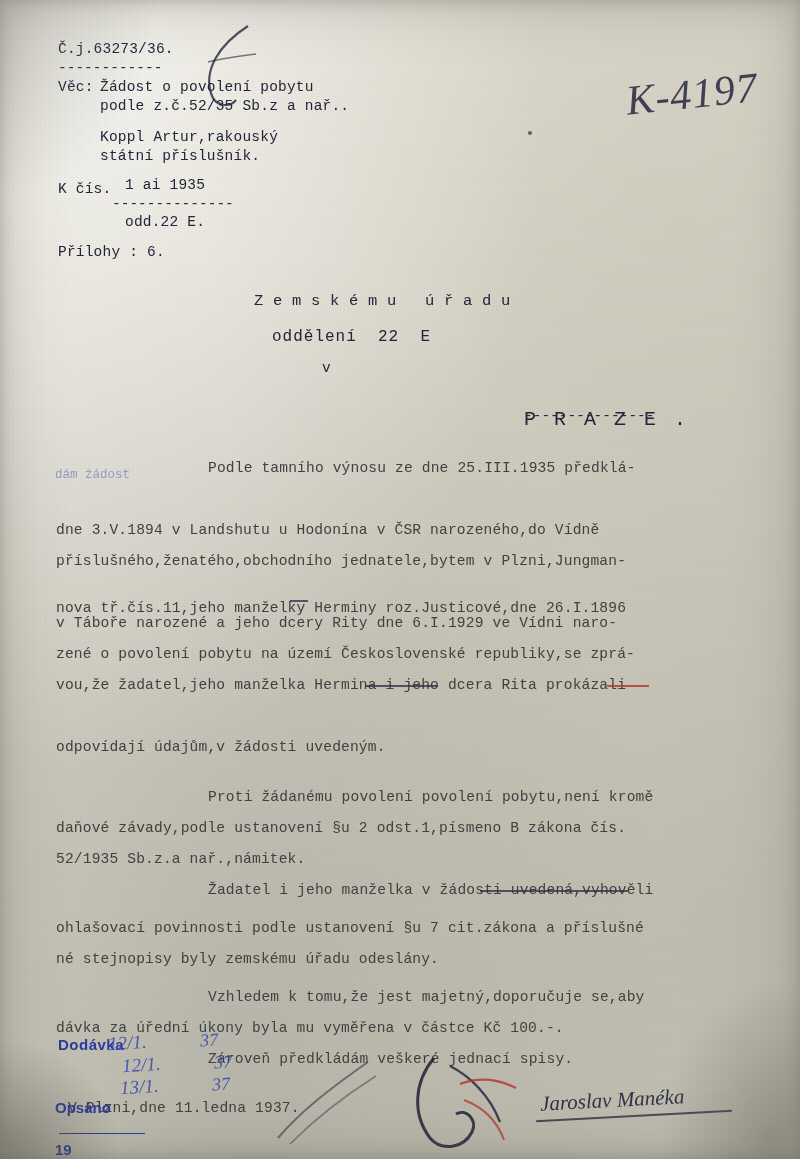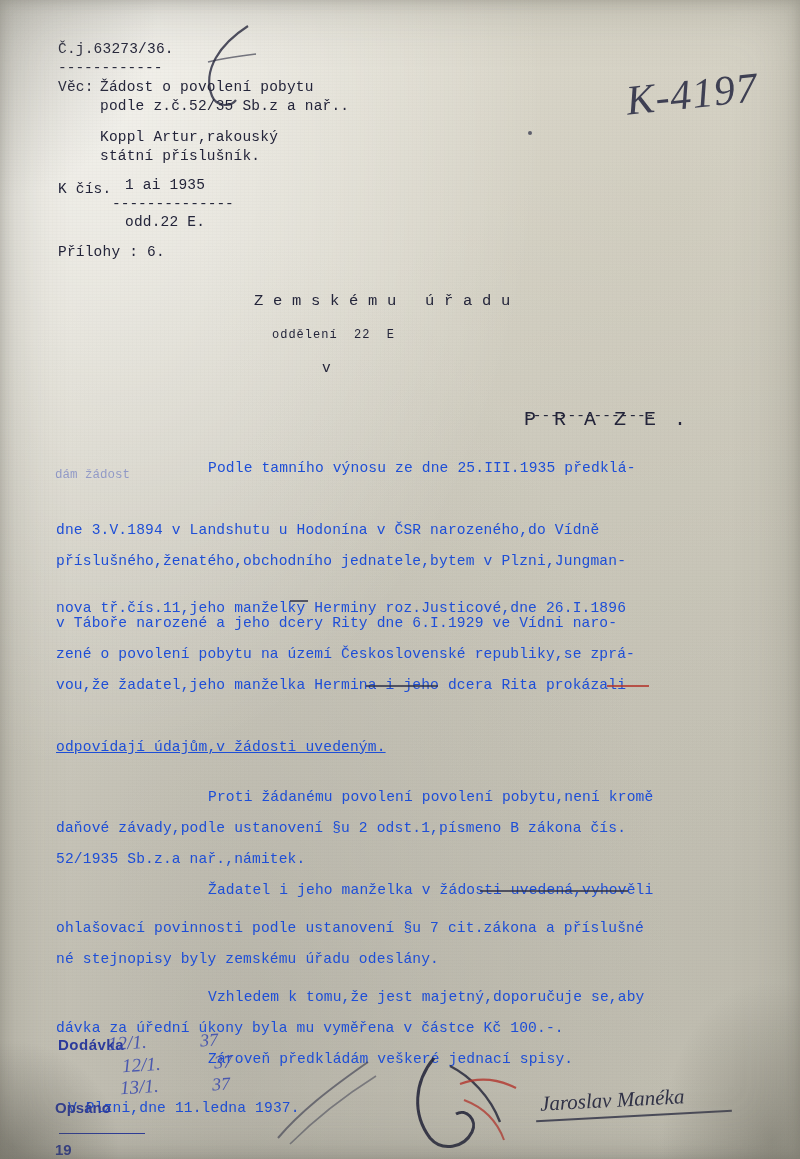--- a/index.html
+++ b/index.html
@@ -56,21 +56,21 @@
     white-space: pre;
     font-family: "Liberation Mono", monospace;
     font-size: 14.5px;
     color: #26283c;
   }
   .body-line {
     position: absolute;
     white-space: pre;
     font-family: "Liberation Mono", monospace;
     font-size: 14.6px;
-    color: #1d4ed8;
+    color: #404040;
     letter-spacing: 0.15px;
   }
   
   .stamp-block {
     position: absolute;
     left: 30px;
     top: 1013px;
     color: #2b3a9c;
     font-family: "Liberation Sans", sans-serif;
     font-size: 15px;
@@ -170,37 +170,37 @@
   <div class="typed hdr" style="left:100px; top:147px;">státní příslušník.</div>
 
   <div class="typed hdr" style="left:125px; top:176px;">1 ai 1935</div>
   <div class="typed hdr" style="left:58px; top:180px;">K čís.</div>
   <div class="dashes" style="left:112px; top:196px;">--------------</div>
   <div class="typed hdr" style="left:125px; top:213px;">odd.22 E.</div>
 
   <div class="typed hdr" style="left:58px; top:243px;">Přílohy : 6.</div>
 
   <div class="typed" style="left:238px; top:292px; font-size:15.5px;margin-left:16px;">Z e m s k é m u   ú ř a d u</div>
-  <div class="typed" style="left:272px; top:328px; font-size:12px; letter-spacing:1px;">oddělení  22  E</div>
+  <div class="typed" style="left:272px; top:328px; font-size:16px; letter-spacing:1px;">oddělení  22  E</div>
   <div class="typed" style="left:322px; top:360px;">v</div>
   <div class="typed" style="left:524px; top:408px; font-size:20px; letter-spacing:3px;">P R A Z E .</div>
   <div class="dashes" style="left:524px; top:408px;">---------------</div>
 
   <div class="faint-blue-note">dám žádost</div>
 
   <div class="ref-mark">K-4197</div>
 
   <div class="body-line" style="left:208px; top:460px;">Podle tamního výnosu ze dne 25.III.1935 předklá-</div>
   <div class="body-line" style="left:56px; top:522px;">dne 3.V.1894 v Landshutu u Hodonína v ČSR narozeného,do Vídně</div>
   <div class="body-line" style="left:56px; top:553px;">příslušného,ženatého,obchodního jednatele,bytem v Plzni,Jungman-</div>
   <div class="body-line" style="left:56px; top:584px;margin-top:16px;">nova tř.čís.11,jeho manželky Herminy roz.Justicové,dne 26.I.1896</div>
   <div class="body-line" style="left:56px; top:615px;">v Táboře narozené a jeho dcery Rity dne 6.I.1929 ve Vídni naro-</div>
   <div class="body-line" style="left:56px; top:646px;">zené o povolení pobytu na území Československé republiky,se zprá-</div>
   <div class="body-line" style="left:56px; top:677px;">vou,že žadatel,jeho manželka Hermina i jeho dcera Rita prokázali</div>
-  <div class="body-line" style="left:56px; top:739px;text-decoration:underline;">odpovídají údajům,v žádosti uvedeným.</div>
+  <div class="body-line" style="left:56px; top:739px;">odpovídají údajům,v žádosti uvedeným.</div>
 
   <div class="strike" style="left:366px; top:685px; width:72px;"></div>
   <div class="strike-red" style="left:607px; top:685px; width:42px;"></div>
   <div class="strike" style="left:290px; top:600px; width:18px;"></div>
 
   <div class="body-line" style="left:208px; top:789px;">Proti žádanému povolení povolení pobytu,není kromě</div>
   <div class="body-line" style="left:56px; top:820px;">daňové závady,podle ustanovení §u 2 odst.1,písmeno B zákona čís.</div>
   <div class="body-line" style="left:56px; top:851px;">52/1935 Sb.z.a nař.,námitek.</div>
 
   <div class="body-line" style="left:208px; top:882px;">Žadatel i jeho manželka v žádosti uvedená,vyhověli</div>

